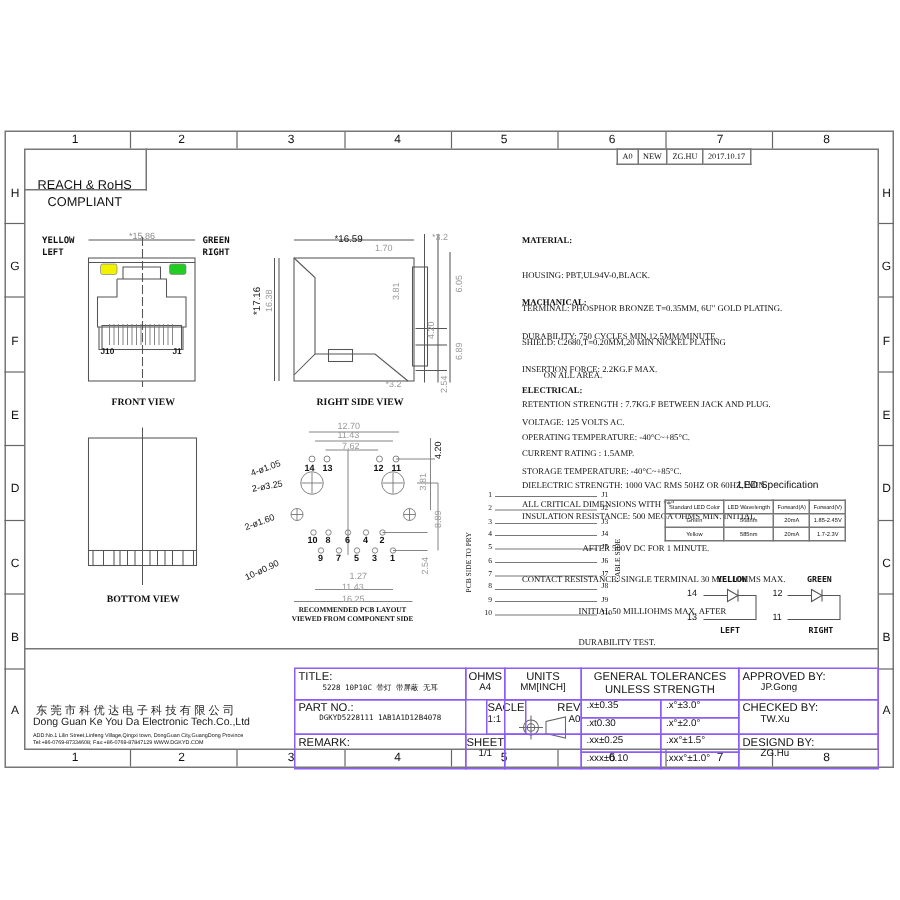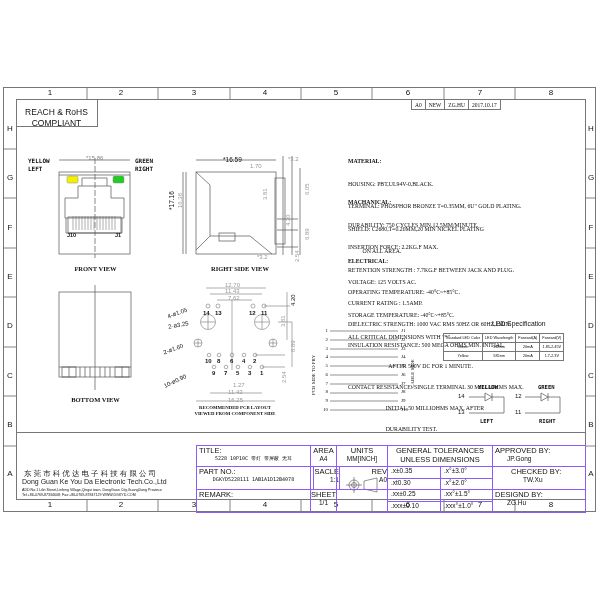--- a/index.html
+++ b/index.html
@@ -6,21 +6,21 @@
   body { width:600px; height:600px; position:relative; overflow:hidden; font-family:"Liberation Serif", serif; color:#111; }
   .abs { position:absolute; }
   .sans { font-family:"Liberation Sans", sans-serif; }
   .serif { font-family:"Liberation Serif", serif; }
   .mono { font-family:"DejaVu Sans Mono", monospace; }
   svg { position:absolute; left:0; top:0; }
   .frame-outer { left:3px; top:87px; width:593px; height:425px; border:1px solid #777; box-sizing:border-box; }
   .frame-inner { left:16px; top:99px; width:570px; height:401px; border:1px solid #777; box-sizing:border-box; }
   .zone-num { font-size:8px; text-align:center; width:20px; margin-left:-10px; }
   .zone-let { font-size:8px; width:10px; text-align:center; }
-  .reach { left:16px; top:99px; width:82px; height:28px; border:1px solid #777; border-top:none; border-left:none; box-sizing:border-box; font-size:8.5px; text-align:center; line-height:11px; padding-top:8px; }
+  .reach { left:16px; top:99px; width:82px; height:28px; border:1px solid #777; border-top:none; border-left:none; box-sizing:border-box; font-size:8.5px; text-align:center; line-height:11px; padding-top:19px; }
   table.rev { position:absolute; left:411px; top:99px; border-collapse:collapse; font-size:7.5px; }
   table.rev td { border:1px solid #777; padding:0 3px; text-align:center; height:11px; }
   table.rev tr.r2 td { font-size:5.5px; font-family:"Liberation Serif", serif; height:9px; }
   .spec { left:348px; font-size:5.8px; line-height:7.5px; font-family:"Liberation Serif", serif; white-space:pre; }
   .spec .h { font-weight:bold; }
   .lbl-view { font-size:6.5px; font-weight:bold; font-family:"Liberation Serif", serif; text-align:center; }
   .led-title { font-size:6.8px; }
   table.led { position:absolute; left:443px; top:333px; border-collapse:collapse; font-size:3.8px; }
   table.led td { border:1px solid #777; padding:0 2px; text-align:center; height:8px; white-space:nowrap; }
   .tb-cell { position:absolute; border:1px solid #8b5cf6; box-sizing:border-box;margin-top:13px; }
@@ -432,59 +432,59 @@
 </div>
 <div class="tb-cell" style="left:196px;top:453px;width:115px;height:24px">
   <div class="tb-lbl" style="padding-left:2px">PART NO.:</div>
   <div class="mono" style="font-size:5px;text-align:center;white-space:nowrap">DGKYD5228111 1AB1A1D12B4078</div>
 </div>
 <div class="tb-cell" style="left:196px;top:476px;width:115px;height:24px">
   <div class="tb-lbl" style="padding-left:2px">REMARK:</div>
 </div>
 
 <div class="tb-cell" style="left:310px;top:432px;width:27px;height:22px;text-align:center">
-  <div class="tb-lbl">AREA</div>
+  <div class="tb-lbl">OHMS</div>
   <div class="tb-val">A4</div>
 </div>
-<div class="tb-cell" style="left:313px;top:453px;width:27px;height:24px;text-align:right">
+<div class="tb-cell" style="left:324px;top:453px;width:27px;height:24px;text-align:left">
   <div class="tb-lbl">SACLE</div>
   <div class="tb-val">1:1</div>
 </div>
 <div class="tb-cell" style="left:310px;top:476px;width:27px;height:24px;text-align:center">
   <div class="tb-lbl">SHEET</div>
   <div class="tb-val">1/1</div>
 </div>
 
 <div class="tb-cell" style="left:336px;top:432px;width:52px;height:22px;text-align:center">
   <div class="tb-lbl">UNITS</div>
   <div class="tb-val">MM[INCH]</div>
 </div>
 <div class="tb-cell" style="left:336px;top:453px;width:52px;height:24px;text-align:right">
   <div class="tb-lbl">REV</div>
   <div class="tb-val">A0</div>
 </div>
 <div class="tb-cell" style="left:336px;top:476px;width:52px;height:24px"></div>
 
 <div class="tb-cell" style="left:387px;top:432px;width:106px;height:22px;text-align:center">
   <div class="tb-lbl">GENERAL TOLERANCES</div>
-  <div class="tb-lbl">UNLESS DIMENSIONS</div>
+  <div class="tb-lbl">UNLESS STRENGTH</div>
 </div>
 <div class="tb-cell tb-val" style="left:387px;top:453px;width:54px;height:13px;padding-left:3px">.x±0.35</div>
 <div class="tb-cell tb-val" style="left:440px;top:453px;width:53px;height:13px;padding-left:3px">.x°±3.0°</div>
 <div class="tb-cell tb-val" style="left:387px;top:465px;width:54px;height:12px;padding-left:3px">.xt0.30</div>
 <div class="tb-cell tb-val" style="left:440px;top:465px;width:53px;height:12px;padding-left:3px">.x°±2.0°</div>
 <div class="tb-cell tb-val" style="left:387px;top:476px;width:54px;height:13px;padding-left:3px">.xx±0.25</div>
 <div class="tb-cell tb-val" style="left:440px;top:476px;width:53px;height:13px;padding-left:3px">.xx°±1.5°</div>
 <div class="tb-cell tb-val" style="left:387px;top:488px;width:54px;height:12px;padding-left:3px">.xxx±0.10</div>
 <div class="tb-cell tb-val" style="left:440px;top:488px;width:53px;height:12px;padding-left:3px">.xxx°±1.0°</div>
 
 <div class="tb-cell" style="left:492px;top:432px;width:94px;height:22px;padding-left:2px">
   <div class="tb-lbl">APPROVED BY:</div>
   <div class="tb-val" style="padding-left:12px">JP.Gong</div>
 </div>
-<div class="tb-cell" style="left:492px;top:453px;width:94px;height:24px;padding-left:18px">
+<div class="tb-cell" style="left:492px;top:453px;width:94px;height:24px;padding-left:2px">
   <div class="tb-lbl">CHECKED BY:</div>
   <div class="tb-val" style="padding-left:12px">TW.Xu</div>
 </div>
 <div class="tb-cell" style="left:492px;top:476px;width:94px;height:24px;padding-left:2px">
   <div class="tb-lbl">DESIGND BY:</div>
   <div class="tb-val" style="padding-left:12px">ZG.Hu</div>
 </div>
 
 </body></html>

